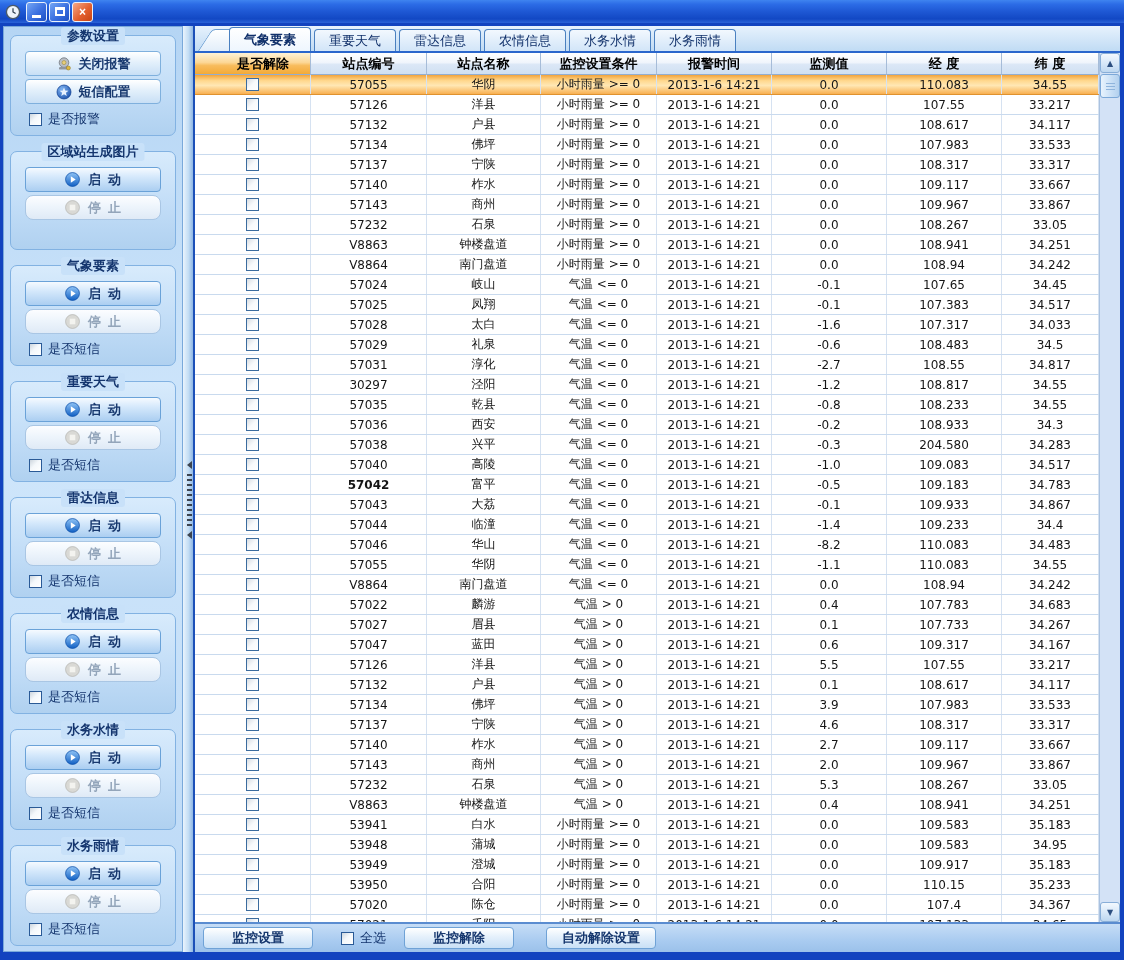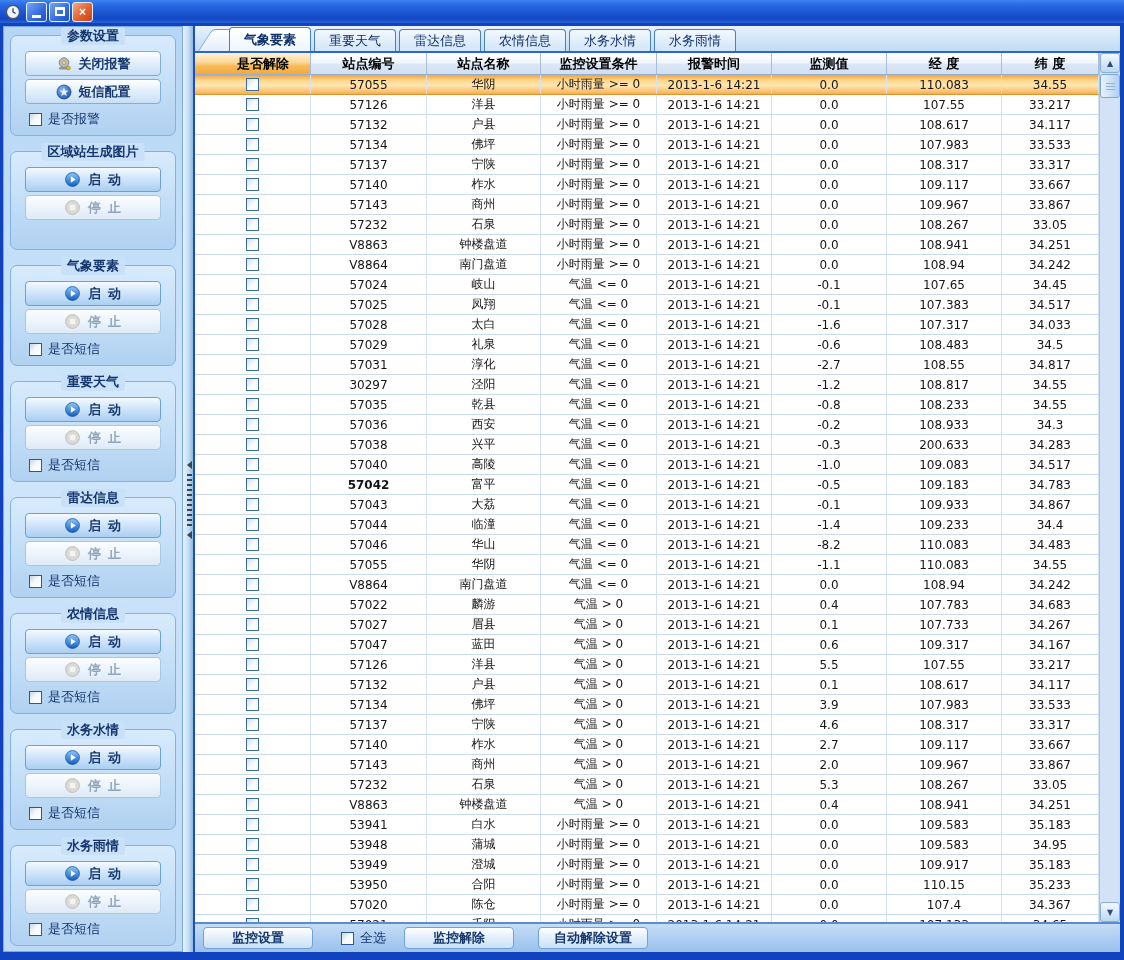--- a/index.html
+++ b/index.html
@@ -55,20 +55,21 @@
     color:#18396f; font-weight:bold; font-size:13px;
   }
   .sbtn .lbl { white-space:pre; }
   .sbtn.primary {
     background:linear-gradient(180deg,#f5faff 0%,#d4e8fb 40%,#abcef1 100%);
     border-color:#6aa2d8;
   }
   .sbtn.disabled {
     color:#93a5ba; border-color:#a9c6e4; cursor:default;
     background:linear-gradient(180deg,#fcfdff 0%,#eef5fc 45%,#dfeaf6 100%);
+    border-radius:8px;
   }
   .icn { display:inline-flex; width:16px; height:16px; }
   .cbrow { display:flex; align-items:center; gap:6px; margin:6px 0 2px 18px; }
   .cb {
     width:13px; height:13px; flex:0 0 13px; display:inline-block; cursor:pointer;
     border:1px solid #2a5a96; background:linear-gradient(135deg,#ccd5dd 0%,#f4f8fb 45%,#ffffff 100%);
   }
   .cbrow .cblabel { color:#14356e; font-size:13px; }
 
   
@@ -148,21 +149,21 @@
     border-top:2px solid #5a8cd0; padding-left:8px;
   }
   .fbtn {
     width:110px; height:22px; display:flex; align-items:center; justify-content:center;
     border:1px solid #6fa2d6; border-radius:4px; cursor:pointer;
     background:linear-gradient(180deg,#ffffff 0%,#e4f0fb 45%,#c9e0f6 100%);
     color:#16376e; font-weight:bold; font-size:13px;
   }
   .footer .cbrow { margin:0 0 0 28px; }
   .footer .fbtn + .cbrow + .fbtn { margin-left:18px; }
-  .footer .fbtn:last-child { margin-left:24px; }
+  .footer .fbtn:last-child { margin-left:32px; }
 </style>
 </head>
 <body>
 
 <div class="titlebar">
   <span class="app-icon">
     <svg viewBox="0 0 16 16" width="16" height="16">
       <circle cx="8" cy="8" r="6.6" fill="#eef4fa" stroke="#4a5a6a" stroke-width="1.4"></circle>
       <path d="M8 4.2v3.8l2.6 1.6" stroke="#2a3a4a" stroke-width="1.2" fill="none"></path>
     </svg>
@@ -680,21 +681,21 @@
             </div>
             <div class="tr">
               <div class="td" style="width: 116px;">
                 <span class="cb"></span>
               </div>
               <div class="td" style="width: 116px;">57038</div>
               <div class="td" style="width: 114px;">兴平</div>
               <div class="td" style="width: 116px;">气温 &lt;= 0</div>
               <div class="td" style="width: 115px;">2013-1-6 14:21</div>
               <div class="td" style="width: 115px;">-0.3</div>
-              <div class="td" style="width: 115px;">200.633</div>
+              <div class="td" style="width: 115px;">204.580</div>
               <div class="td" style="width: 97px;">34.283</div>
             </div>
             <div class="tr">
               <div class="td" style="width: 116px;">
                 <span class="cb"></span>
               </div>
               <div class="td" style="width: 116px;">57040</div>
               <div class="td" style="width: 114px;">高陵</div>
               <div class="td" style="width: 116px;">气温 &lt;= 0</div>
               <div class="td" style="width: 115px;">2013-1-6 14:21</div>

